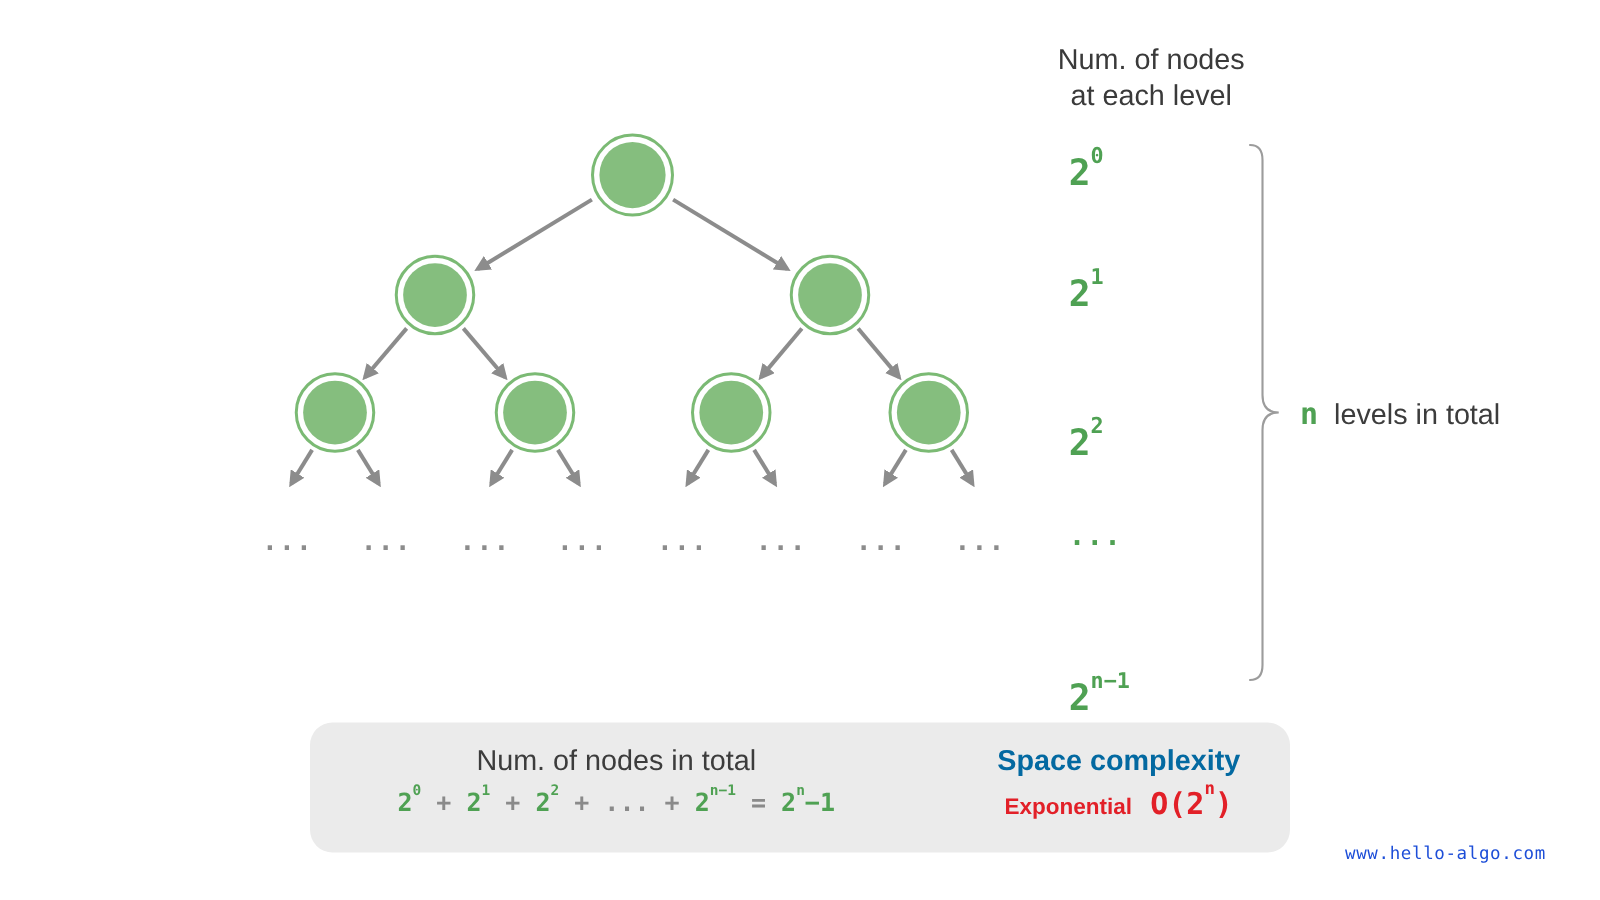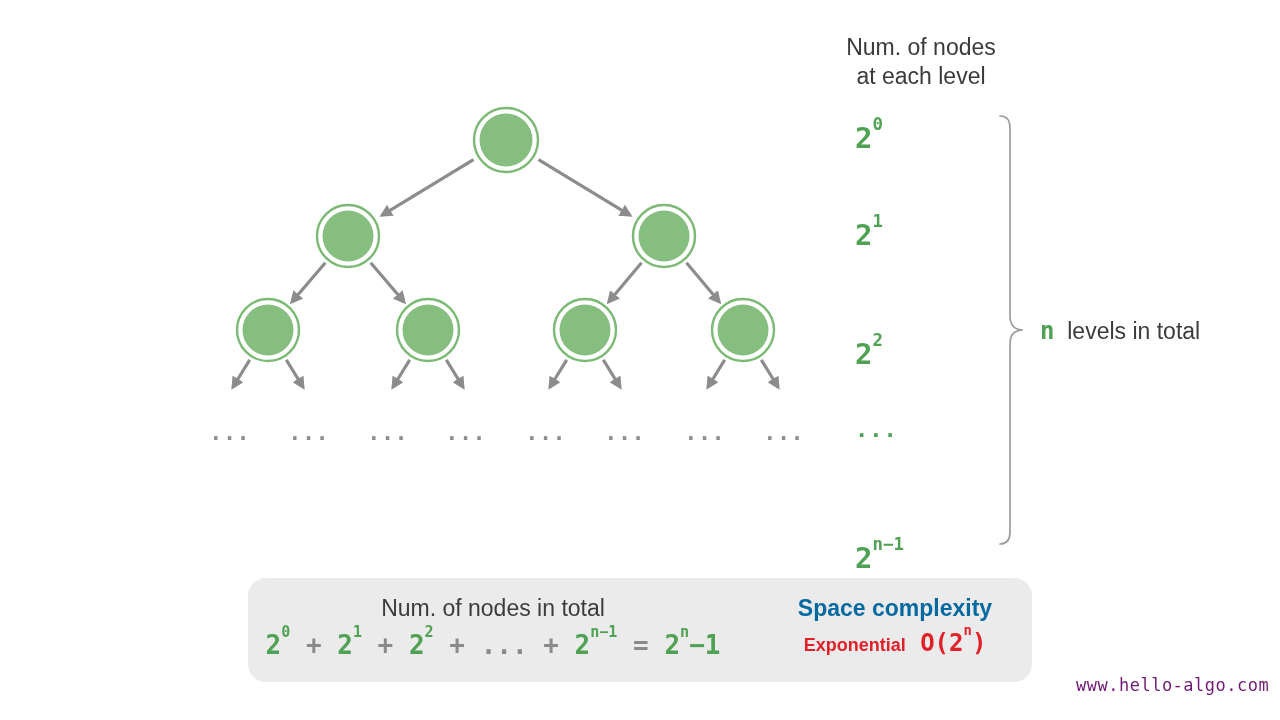--- a/index.html
+++ b/index.html
@@ -38,30 +38,30 @@
   .tdot:nth-child(4){left:444px;}
   .tdot:nth-child(5){left:524px;}
   .tdot:nth-child(6){left:603px;}
   .tdot:nth-child(7){left:683px;}
   .tdot:nth-child(8){left:762px;}
 
   .summary-box{left:248px;top:578px;width:784px;height:104px;background:#EBEBEB;border-radius:18px;}
   .box-left-title{left:268px;top:595px;width:450px;text-align:center;
       font-weight:normal;font-size:23px;color:#3C3C3C;}
   .box-formula{left:258px;top:630px;width:470px;text-align:center;
-      font-family:"DejaVu Sans Mono",monospace;font-weight:bold;font-size:26px;white-space:nowrap;}
+      font-family:"DejaVu Sans Mono",monospace;font-weight:bold;font-size:20px;white-space:nowrap;}
   .box-formula sup, .box-right-value sup{font-size:0.58em;position:relative;top:-0.5em;line-height:0;}
   .box-right-title{left:770px;top:595px;width:250px;text-align:center;
       font-weight:bold;font-size:23px;color:#0369a1;}
   .box-right-value{left:755px;top:629px;width:280px;text-align:center;
       font-family:"DejaVu Sans Mono",monospace;font-weight:bold;font-size:24px;white-space:nowrap;}
   .box-right-value .sans{font-size:18px;}
 
   .watermark{left:1076px;top:675px;font-family:"DejaVu Sans Mono",monospace;
-      font-size:17px;color:#701a75;letter-spacing:0.5px;}
+      font-size:14px;color:#1d4ed8;letter-spacing:0.5px;}
 </style>
 </head>
 <body>
 
 <div class="stage">
 
   <svg class="overlay" viewBox="0 0 1280 720" xmlns="http://www.w3.org/2000/svg">
     <defs>
       <marker id="ah" markerWidth="4" markerHeight="4" refX="7.5" refY="5" viewBox="0 0 10 10" orient="auto">
         <path d="M0,0 L10,5 L0,10 Z" fill="#8C8C8C"></path>

